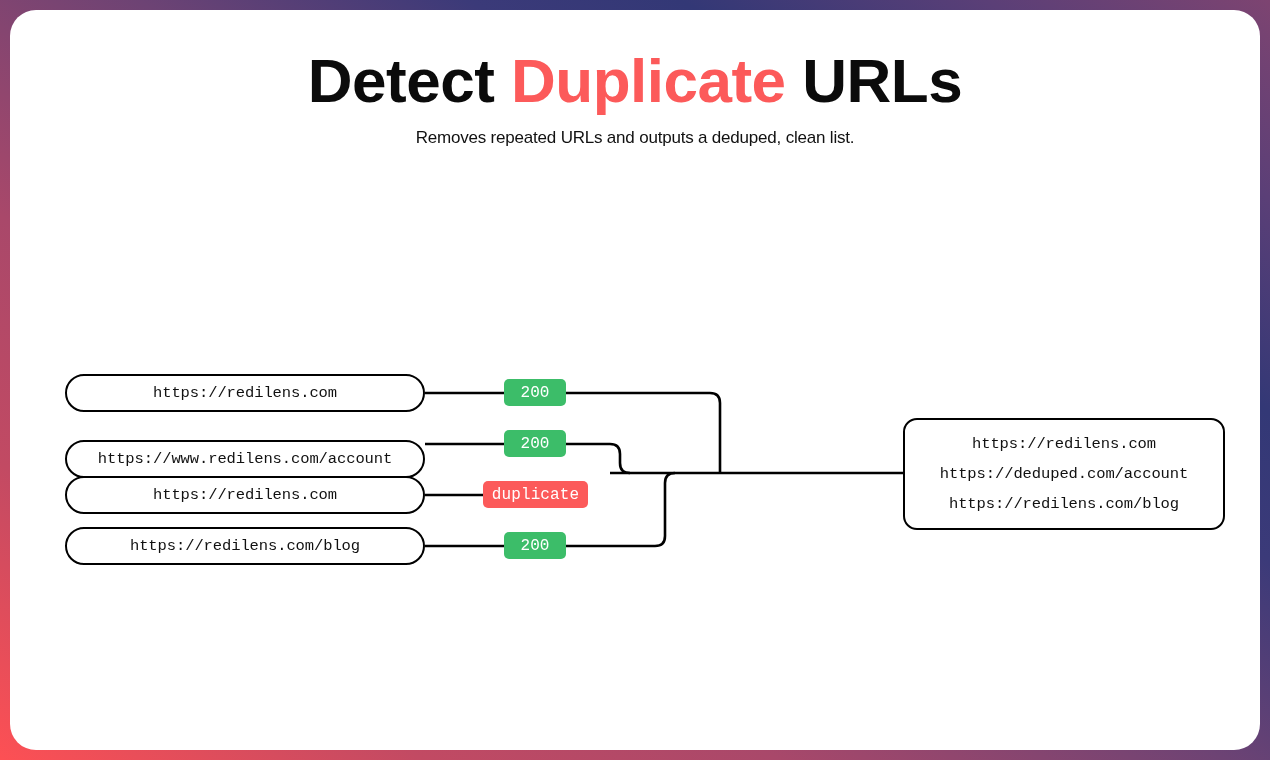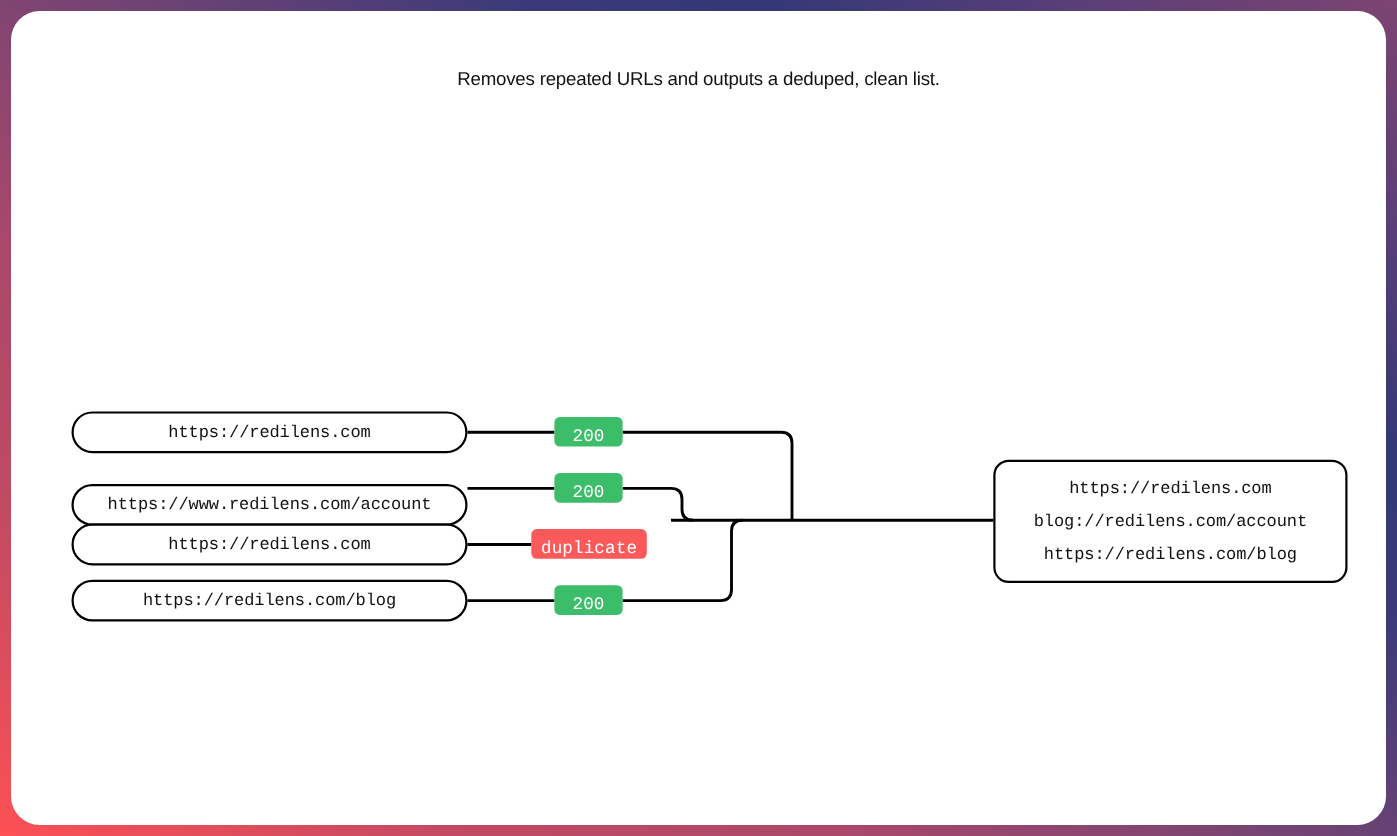--- a/index.html
+++ b/index.html
@@ -94,21 +94,21 @@
     color: #111111;
     letter-spacing: -0.1px;
     white-space: nowrap;
   }
 
   .status-badge {
     position: absolute;
     height: 27px;
     border-radius: 5px;
     display: flex;
-    align-items: flex-end;
+    align-items: center;
     justify-content: center;
     color: #ffffff;
     font-size: 16px;
     letter-spacing: 0.1px;
     white-space: nowrap;
   }
   .status-badge.ok        { background: #3cbd69; width: 62px; }
   .status-badge.duplicate { background: #fc5a5a; width: 105px; }
 
   #output-box {
@@ -134,20 +134,21 @@
     white-space: nowrap;
   }
 </style>
 </head>
 <body>
 
 <div id="slide-frame">
   <div id="slide-canvas">
 
     <div id="header-block">
+      <h1 id="page-title"><span>Detect </span><span class="accent">Duplicate</span><span> URLs</span></h1>
       <p id="page-subtitle">Removes repeated URLs and outputs a deduped, clean list.</p>
     </div>
 
     <div id="diagram-area">
 
       <svg id="connector-layer" width="1270" height="760" viewBox="0 0 1270 760">
         <g fill="none" stroke="#000000" stroke-width="2.6" stroke-linecap="butt" stroke-linejoin="round">
 
           <path d="M 415 383 L 494 383"></path>
 
@@ -188,19 +189,19 @@
       </div>
       <div class="status-badge duplicate" style="left:473px; top:471px">
         <span>duplicate</span>
       </div>
       <div class="status-badge ok" style="left:494px; top:522px">
         <span>200</span>
       </div>
 
       <div id="output-box">
         <div class="output-line">https://redilens.com</div>
-        <div class="output-line">blog://redilens.com/account</div>
+        <div class="output-line">https://deduped.com/account</div>
         <div class="output-line">https://redilens.com/blog</div>
       </div>
 
     </div>
   </div>
 </div>
 
 </body></html>

